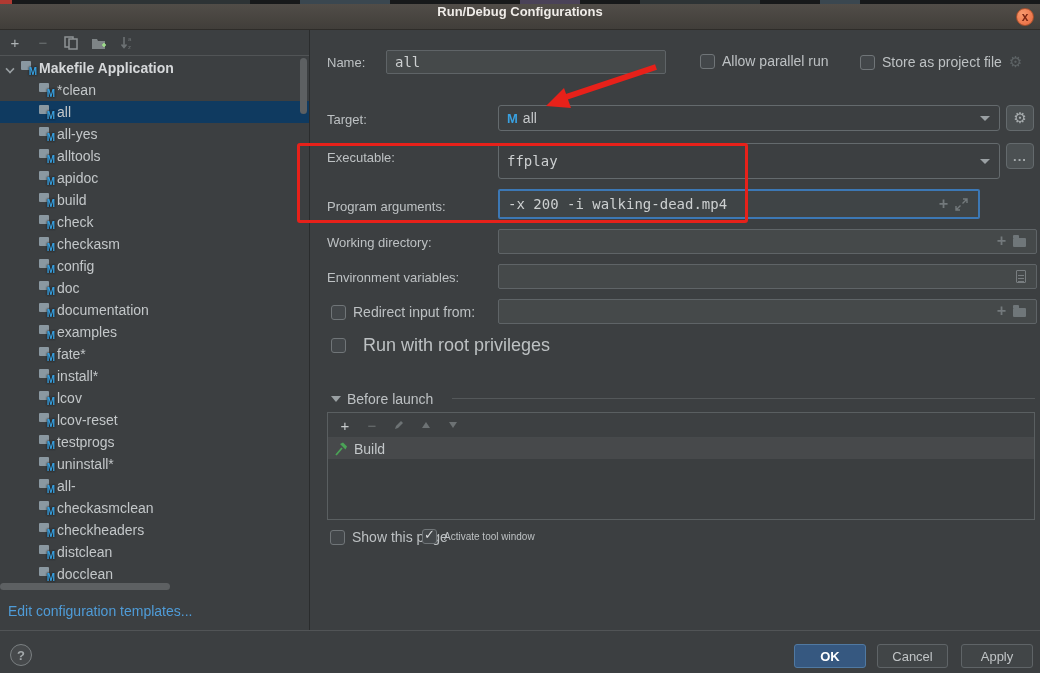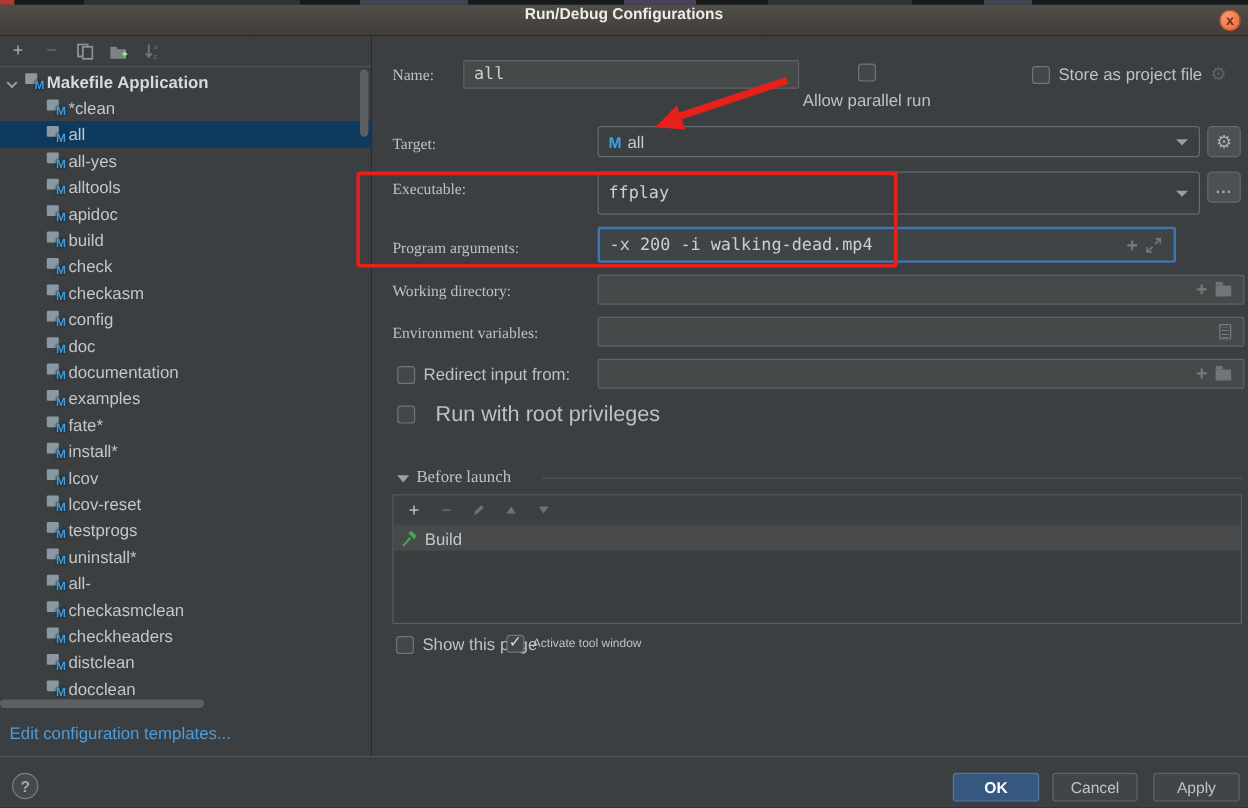--- a/index.html
+++ b/index.html
@@ -38,21 +38,21 @@
                   border-right:2px solid #9aa0a3; border-bottom:2px solid #9aa0a3; transform:rotate(45deg) scale(.8); }
   .micon { position:relative; width:17px; height:15px; flex:0 0 17px; margin-right:2px; }
   .micon::before { content:""; position:absolute; left:1px; top:0; width:10px; height:9px; background:#8a98a1; border-radius:1px; }
   .micon::after { content:"M"; position:absolute; right:0; bottom:-1px; font-size:10px; font-weight:bold; color:#39a1e1;
                   text-shadow:0 0 2px #1c1f21, 0 0 2px #1c1f21; }
   .vscroll { position:absolute; right:2px; top:28px; width:7px; height:56px; background:#5d6062; border-radius:4px; }
   .hscroll { position:absolute; left:0; top:553px; width:170px; height:7px; background:#5d6062; border-radius:4px; }
   .edit-link { position:absolute; left:8px; top:573px; color:#4f9cd8; font-size:14px; cursor:pointer; }
 
   
-  .rp-label { position:absolute; color:#bdc1c3; font-size:13px;font-family:Liberation Serif, serif; }
+  .rp-label { position:absolute; color:#bdc1c3; font-size:13px; }
   .tfield { position:absolute; background:#45494a; border:1px solid #5f6467; border-radius:2px;
             font-family:"DejaVu Sans Mono", monospace; font-size:14px; color:#cdd0d1; padding:2px 8px;
             display:flex; align-items:center; }
   .combo { position:absolute; background:#3c3f41; border:1px solid #646a6d; border-radius:3px;
            display:flex; align-items:center; padding:0 8px; color:#c6c9cb; }
   .combo .arrow { position:absolute; right:9px; top:50%; margin-top:-2px; width:0; height:0;
                   border-left:5px solid transparent; border-right:5px solid transparent; border-top:5px solid #9aa0a3; }
   .sqbtn { position:absolute; width:28px; height:26px; background:#4b5052; border:1px solid #646a6d; border-radius:4px;
            display:flex; align-items:center; justify-content:center; color:#a7acae; }
   .fieldicons { position:absolute; display:flex; align-items:center; gap:7px; }
@@ -259,21 +259,21 @@
     <div class="hscroll"></div>
     <div class="edit-link">Edit configuration templates...</div>
   </div>
 
   <div>
 
     <span class="rp-label" style="left:327px; top:55px;">Name:</span>
     <div class="tfield" style="left:386px; top:50px; width:280px; height:24px;">
       <span>all</span>
     </div>
-    <div class="cbrow" style="left:669px; top:53px;flex-direction:column;">
+    <div class="cbrow" style="left:700px; top:53px;">
       <span class="cb"></span>
       <span style="font-size:14px;">Allow parallel run</span>
     </div>
     <div class="cbrow" style="left:860px; top:53px;">
       <span class="cb"></span>
       <span style="font-size:14px;">Store as project file</span>
       <span style="color:#5d6365; font-size:15px;">⚙</span>
     </div>
 
     <span class="rp-label" style="left:327px; top:112px;">Target:</span>

